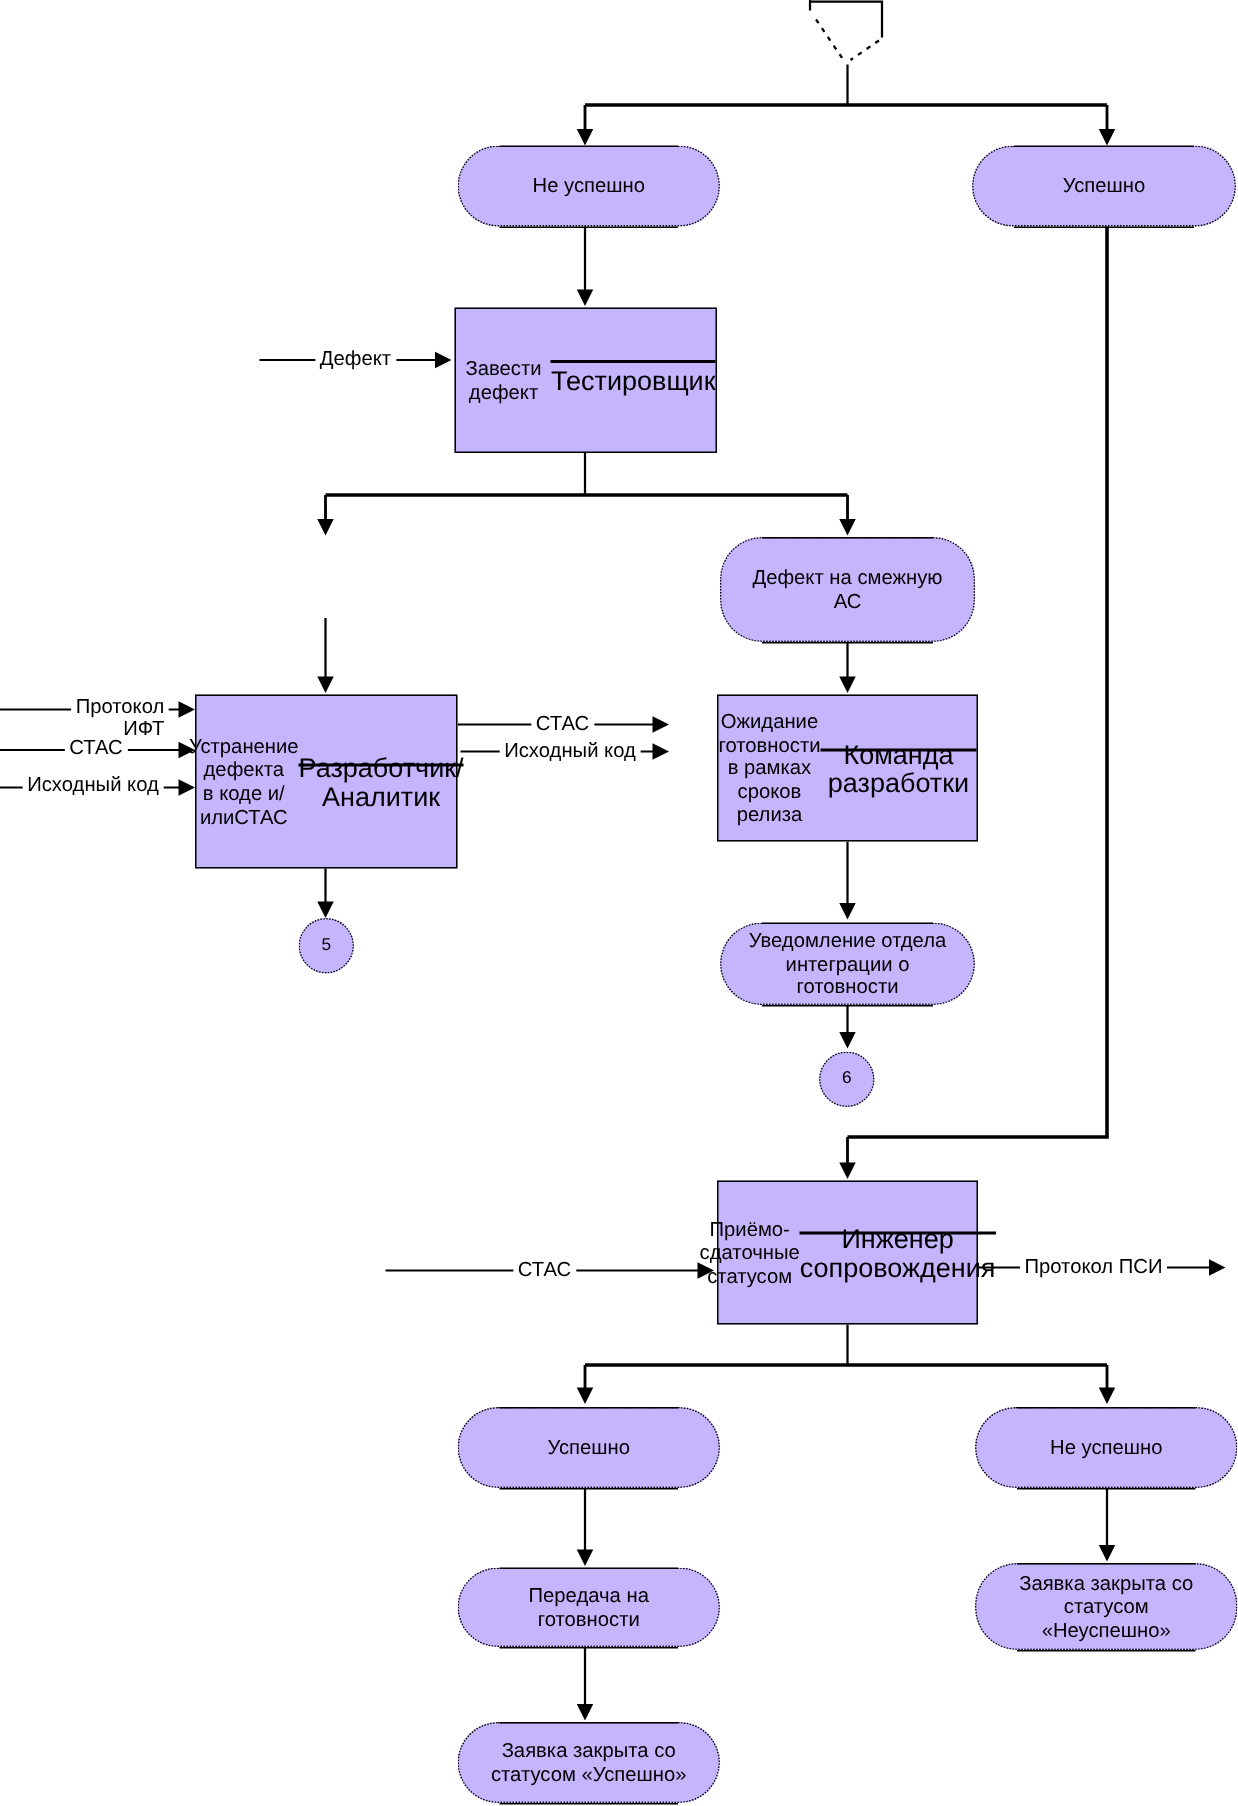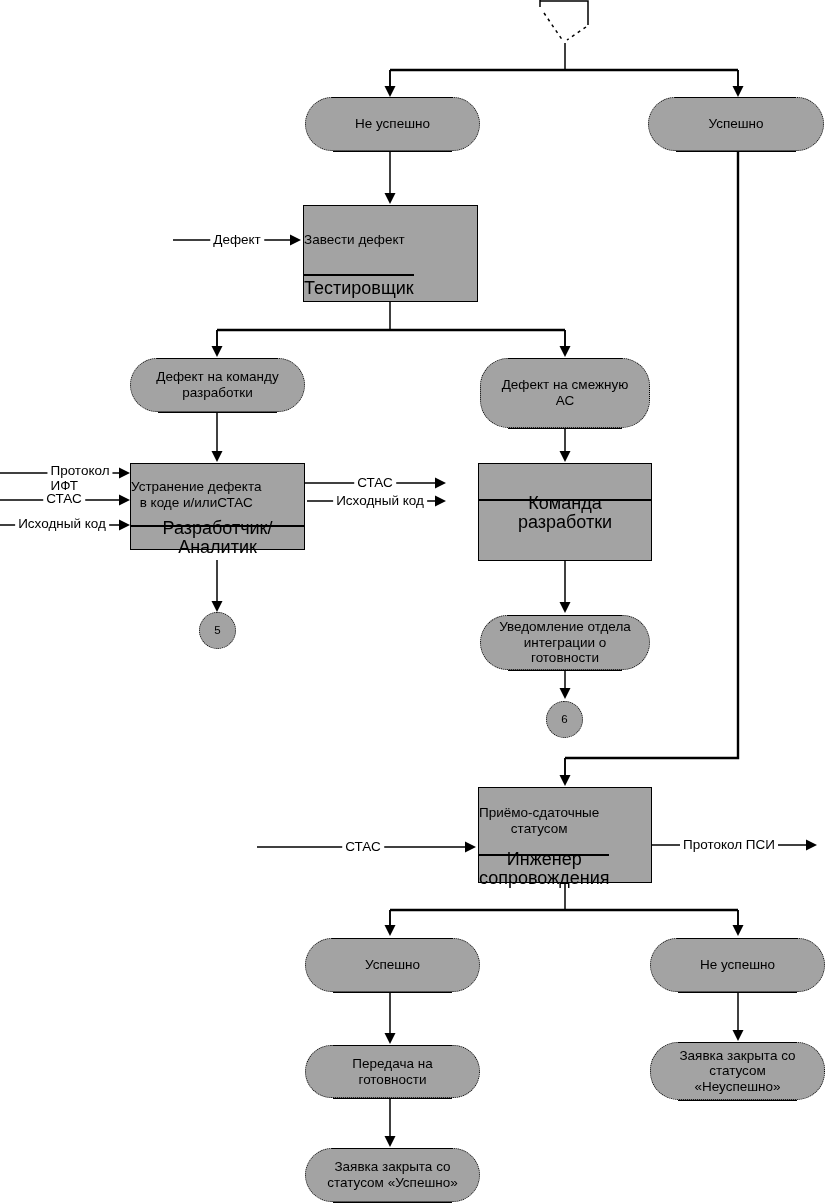--- a/index.html
+++ b/index.html
@@ -3,42 +3,42 @@
 <meta charset="utf-8">
 <style>
   * { margin:0; padding:0; box-sizing:border-box; }
   html,body { background:#ffffff; }
   #canvas {
     position:relative; width:825px; height:1204px; background:#ffffff;
     font-family:"Liberation Sans", sans-serif; color:#000; overflow:hidden;
   }
   svg.wires { position:absolute; left:0; top:0; z-index:0; }
   .node {
-    position:absolute; background:#a3a3a3; z-index:2;
+    position:absolute; background:#c4b5fd; z-index:2;
     display:flex; align-items:center; justify-content:center;
     text-align:center; font-size:13.5px; line-height:1.16; white-space:pre-line;
   }
   .stadium { border:1.5px dotted #000; border-radius:28px; }
   .stadium::before, .stadium::after {
     content:""; position:absolute; left:27px; right:27px; height:0;
     border-top:1.5px solid #000;
   }
   .stadium::before { top:-1.5px; }
   .stadium::after  { bottom:-1.5px; }
-  .process { border:1.4px solid #000; flex-direction:column; align-items:flex-start; }
+  .process { border:1.4px solid #000; align-items:center; }
   .process .title { flex:1; display:flex; align-items:center; justify-content:center; white-space:pre-line; }
   .process .role {
     border-top:2.6px solid #000; display:flex; align-items:center; justify-content:center;
     font-size:18px; line-height:1.05; white-space:pre-line;
   }
   .connector-circle { border:1.5px dotted #000; border-radius:50%; font-size:11.5px; }
   .flowlabel {
     position:absolute; z-index:3; transform:translate(-50%,-50%);
     background:#fff; padding:0 3px; font-size:13.5px; line-height:1.1;
-    white-space:nowrap; text-align:left;
+    white-space:nowrap; text-align:right;
   }
   .flowlabel.wrap { white-space:pre-line; }
 </style>
 </head>
 <body>
 
 <div id="canvas">
 
   <svg class="wires" width="825" height="1204" viewBox="0 0 825 1204">
     <g stroke="#000" fill="none" stroke-width="1.5">
@@ -127,41 +127,40 @@
 
   <div class="node stadium" style="left:648px;top:97px;width:176px;height:54px">
     <span>Успешно</span>
   </div>
 
   <div class="node process" style="left:303px;top:205px;width:175px;height:97px">
     <div class="title">Завести дефект</div>
     <div class="role" style="height:27px">Тестировщик</div>
   </div>
 
-  <div class="node stadium" style="left:130px;top:358px;width:175px;height:54px">
-    <span>Дефект на команду
-разработки</span>
-  </div>
 
   <div class="node stadium" style="left:480px;top:358px;width:170px;height:70px">
     <span>Дефект на смежную
 АС</span>
   </div>
 
-  <div class="node process" style="left:130px;top:463px;width:175px;height:87px">
+  <div class="node process" style="left:130px;top:463px;width:175px;height:116px">
     <div class="title">Устранение дефекта
 в коде и/илиСТАС</div>
     <div class="role" style="height:24px">Разработчик/Аналитик</div>
   </div>
 
   <div class="node connector-circle" style="left:199px;top:612px;width:37px;height:37px">
     <span>5</span>
   </div>
 
   <div class="node process" style="left:478px;top:463px;width:174px;height:98px">
+    <div class="title">Ожидание готовности
+в рамках сроков
+релиза</div>
     <div class="role" style="height:26px">Команда разработки</div>
   </div>
 
   <div class="node stadium" style="left:480px;top:615px;width:170px;height:55px">
     <span>Уведомление отдела
 интеграции о
 готовности</span>
   </div>
 
   <div class="node connector-circle" style="left:546px;top:701px;width:37px;height:37px">

